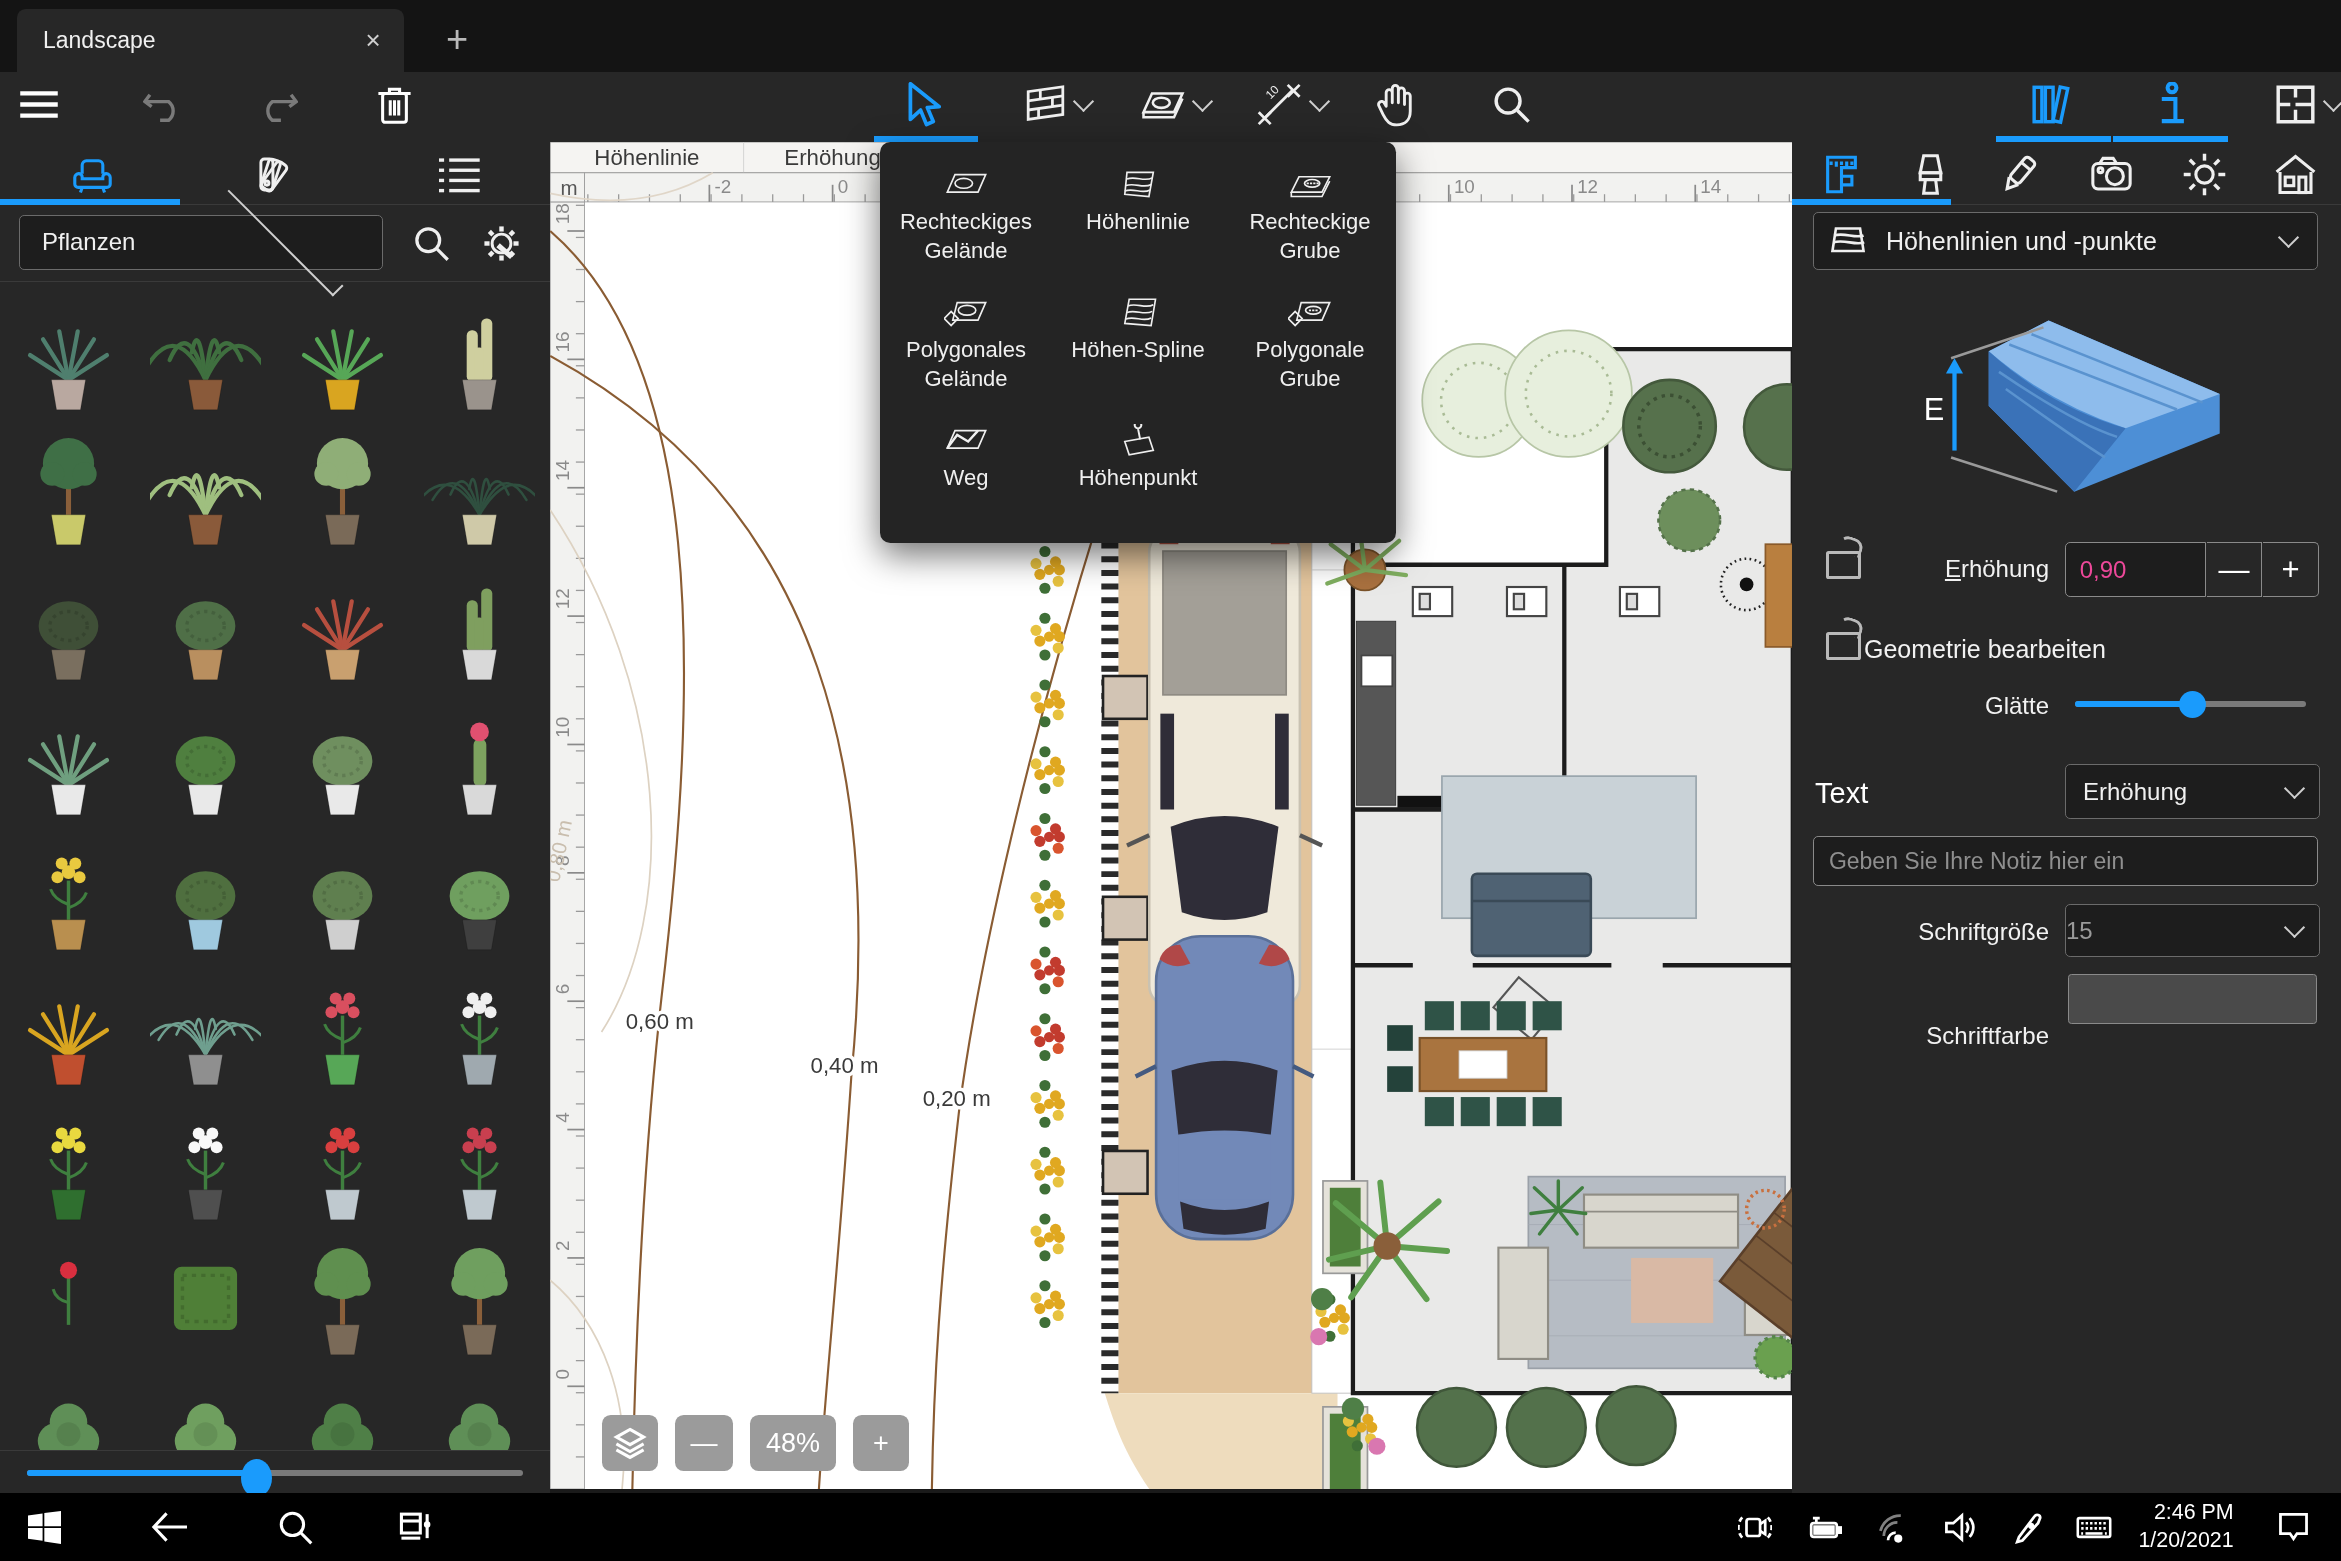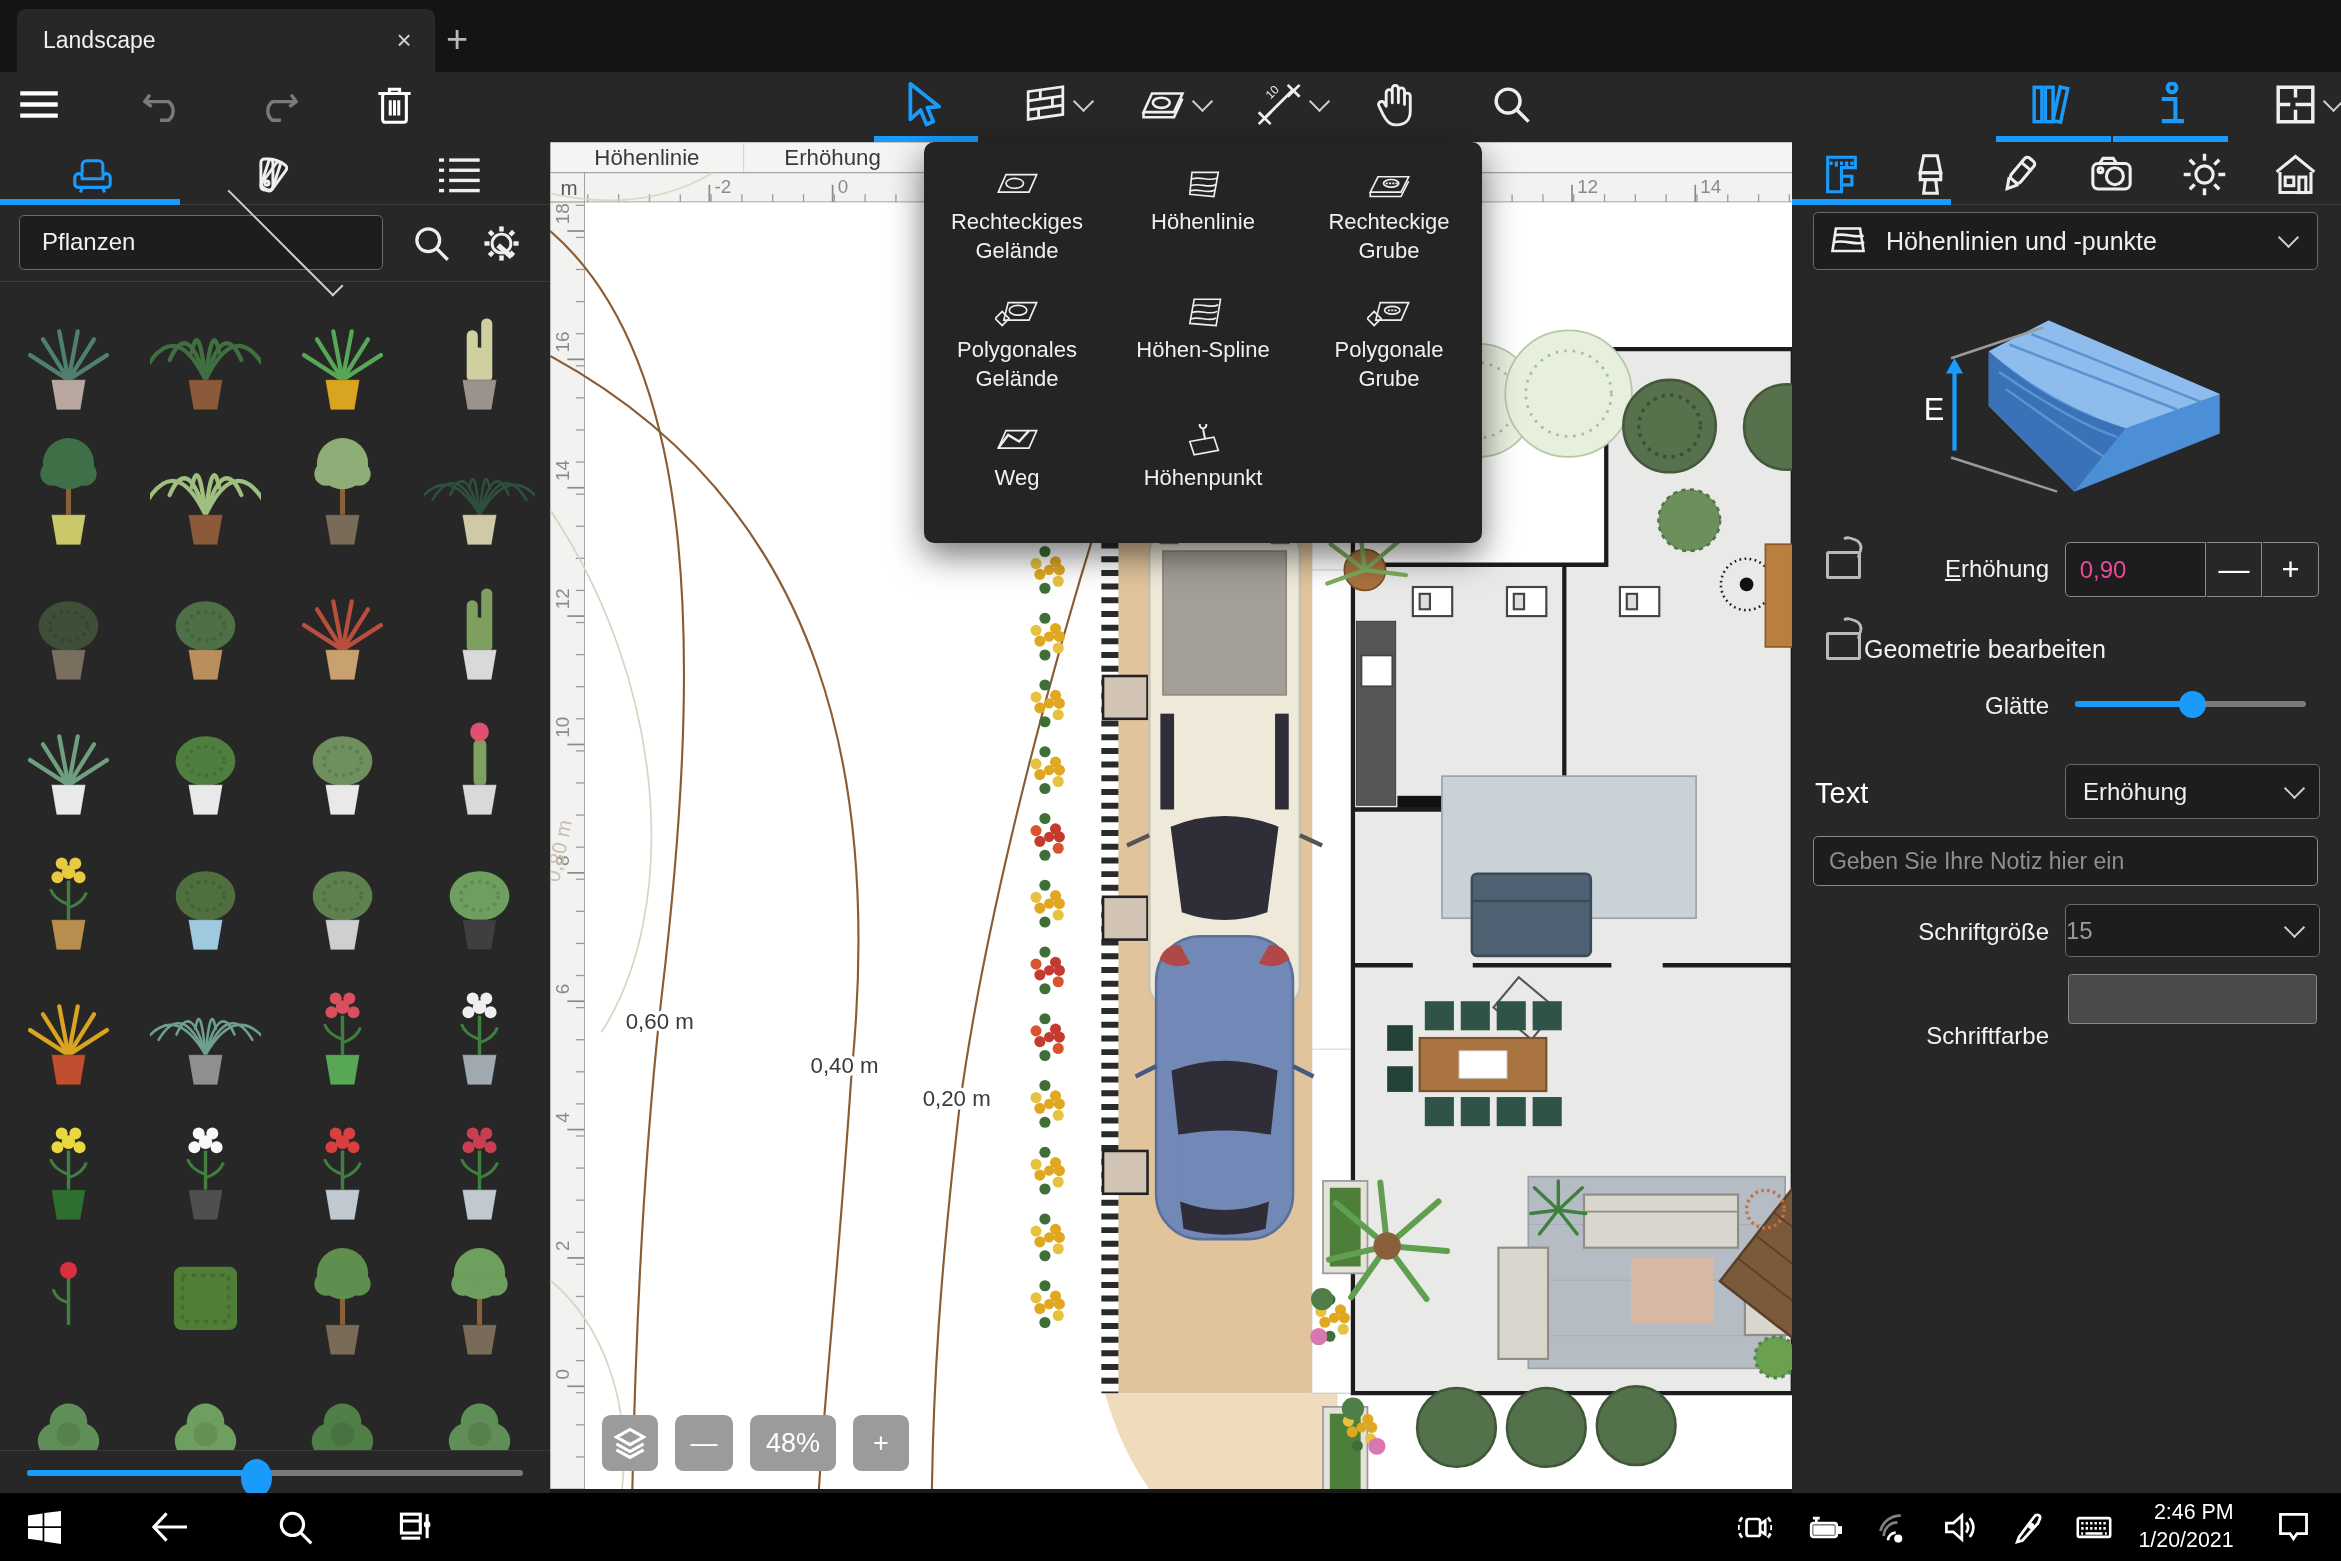--- a/index.html
+++ b/index.html
@@ -1,21 +1,21 @@
 <!DOCTYPE html>
 <html style="font-size:13.7px"><head>
 <meta charset="utf-8">
 <style>
   html,body{margin:0;padding:0;background:#000;}
   .screen{position:relative;width:2342px;height:1561px;background:#1a1a1a;
           font-family:"Liberation Sans",sans-serif;overflow:hidden;color:#eee;}
   .abs{position:absolute;}
   
   .titlebar{left:0;top:0;width:2342px;height:72px;background:#141414;}
-  .tab{left:17px;top:8.6px;width:418px;height:63px;background:#272727;
+  .tab{left:17px;top:8.6px;width:387px;height:63px;background:#272727;
        border-radius:8.6px 8.6px 0 0;display:flex;align-items:center;}
   .tab-title{margin-left:26px;font-size:23px;color:#f0f0f0;flex:1;}
   .tab-close{width:38px;height:38px;margin-right:12px;display:flex;align-items:center;
        justify-content:center;font-size:26px;color:#cfcfcf;}
   .tab-plus{left:433px;top:15.4px;width:48px;height:48px;display:flex;align-items:center;
        justify-content:center;font-size:38px;color:#b9b9b9;font-weight:300;}
   
   .toolbar{left:0;top:72px;width:2342px;height:70px;background:#272727;}
   .tbtn{position:absolute;top:0;height:65px;display:flex;align-items:center;justify-content:center;}
   .underline{position:absolute;height:6px;background:#1a9bfc;top:64px;}
@@ -33,24 +33,24 @@
   .plant-grid{position:absolute;left:0;top:140px;width:550px;height:1168px;overflow:hidden;
           display:grid;grid-template-columns:repeat(4,137px);grid-auto-rows:135px;}
   .plant-cell{display:flex;align-items:center;justify-content:center;}
   .lp-sliderrow{position:absolute;left:0;top:1308px;width:550px;height:43px;border-top:1.7px solid #3a3a3a;}
   
   .canvas{left:550px;top:142px;width:1243px;height:1347px;background:#fff;}
   .zoombar{position:absolute;left:52px;top:1273px;display:flex;gap:17px;}
   .zbtn{height:56px;background:#9b9b9b;border-radius:8.6px;color:#fff;display:flex;
         align-items:center;justify-content:center;font-size:27px;}
   
-  .menu{left:880px;top:142px;width:558px;height:387px;background:#242424;border-radius:10.3px;
+  .menu{left:880px;top:142px;width:516px;height:387px;background:#242424;border-radius:10.3px;
         box-shadow:0 12px 34px rgba(0,0,0,.55);display:grid;
         grid-template-columns:repeat(3,1fr);grid-template-rows:128px 128px 103px;
-        padding-top:13.7px;z-index:30;margin-left:44px;}
+        padding-top:13.7px;z-index:30;}
   .mi{display:flex;flex-direction:column;align-items:center;text-align:center;color:#f0f0f0;}
   .mi svg{margin-top:12px;}
   .mi .lbl{font-size:22px;line-height:1.3;margin-top:6.8px;max-width:167px;}
   
   .right-panel{left:1792px;top:142px;width:550px;height:1351px;background:#272727;}
   .rp-tabs{position:absolute;left:0;top:0;width:550px;height:62px;border-bottom:1.7px solid #3a3a3a;}
   .rp-underline{position:absolute;left:0;top:57px;width:159px;height:6px;background:#1a9bfc;}
   .rp-select{position:absolute;left:20.5px;top:70px;width:503px;height:56px;font-size:25px;}
   .rp-label{position:absolute;font-size:24px;color:#f2f2f2;text-align:right;width:188px;}
   .ak::first-letter{text-decoration:underline;}

